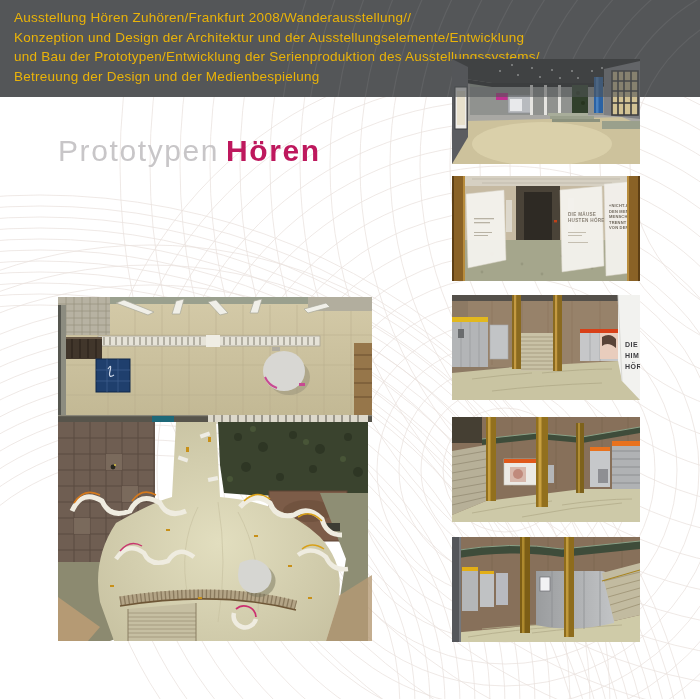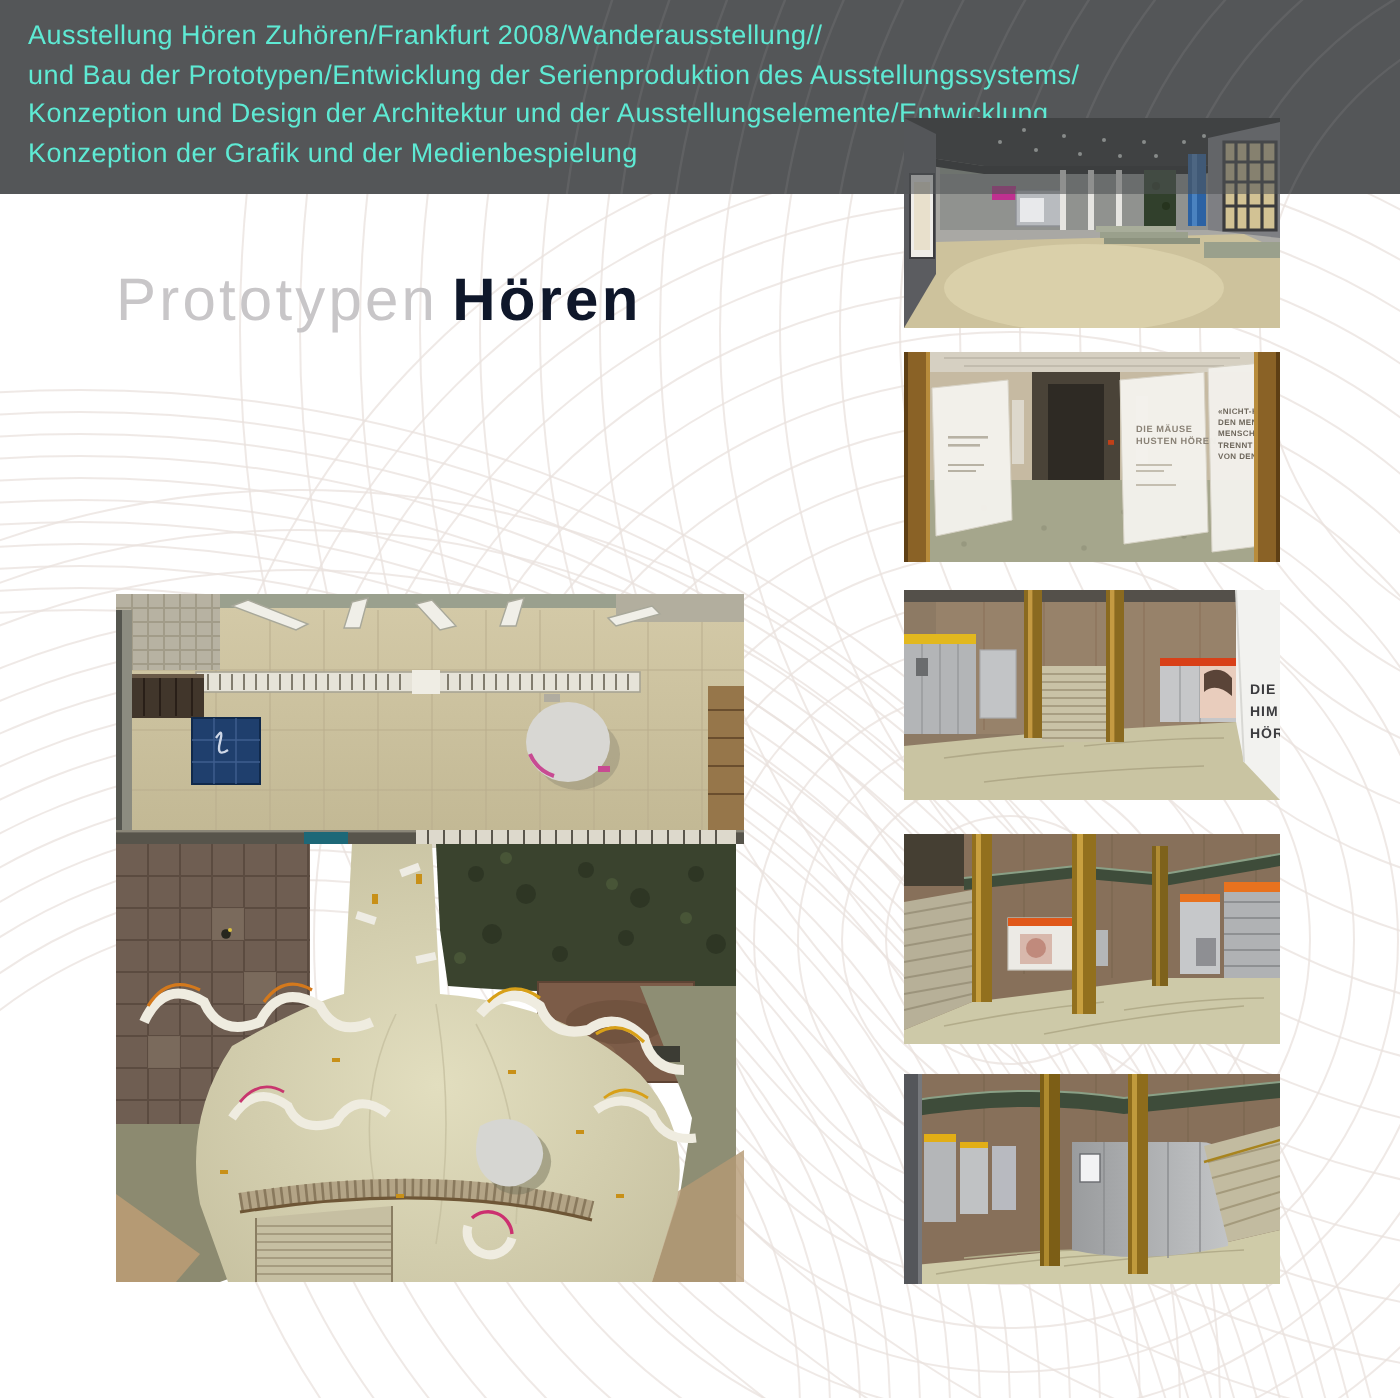--- a/index.html
+++ b/index.html
@@ -1,26 +1,26 @@
 <!DOCTYPE html>
 <html><head>
 <meta charset="utf-8">
 <style>
   html,body{margin:0;padding:0;background:#fff;}
   .page{position:relative;width:700px;height:699px;background:#ffffff;overflow:hidden;
         font-family:"Liberation Sans",sans-serif;}
   .bg-arcs{position:absolute;left:0;top:0;width:700px;height:699px;z-index:0;}
   .site-header{position:absolute;left:0;top:0;width:700px;height:97px;background:#545658;z-index:1;overflow:hidden;}
   .header-arcs{position:absolute;left:0;top:0;width:700px;height:97px;}
-  .header-text{position:absolute;left:14px;top:8px;color:#5eead4;font-size:13.5px;
+  .header-text{position:absolute;left:14px;top:8px;color:#eab308;font-size:13.5px;
                line-height:19.5px;letter-spacing:.25px;font-weight:400;}
   .header-text div{white-space:nowrap;}
   .page-title{position:absolute;left:58px;top:134px;z-index:1;margin:0;font-size:30px;
               letter-spacing:1.6px;font-weight:400;color:#c8c6c8;}
-  .page-title .title-bold{font-weight:700;color:#0f172a;margin-left:7px;}
+  .page-title .title-bold{font-weight:700;color:#be185d;margin-left:7px;}
   figure{margin:0;padding:0;}
   .main-image{position:absolute;left:58px;top:297px;width:314px;height:344px;z-index:2;}
   .thumb{position:absolute;left:452px;width:188px;height:105px;z-index:2;}
   .t1{top:59px;} .t2{top:176px;} .t3{top:295px;} .t4{top:417px;} .t5{top:537px;}
   .thumb svg,.main-image svg{display:block;width:100%;height:100%;}
   .header-shade{position:absolute;left:0;top:0;width:100%;height:38px;
                 background:rgba(80,82,84,.58);pointer-events:none;}
 </style>
 </head>
 <body>
@@ -111,23 +111,23 @@
         <circle cx="795" cy="165" r="354"></circle>
         <circle cx="795" cy="165" r="381"></circle>
       <circle cx="795" cy="165" r="408"></circle>
         <circle cx="795" cy="165" r="435"></circle>
         <circle cx="795" cy="165" r="462"></circle>
       <circle cx="795" cy="165" r="489"></circle>
         <circle cx="795" cy="165" r="516"></circle>
     </svg>
     <div class="header-text">
       <div>Ausstellung Hören Zuhören/Frankfurt 2008/Wanderausstellung//</div>
+      <div>Konzeption und Design der Architektur und der Ausstellungselemente/Entwicklung</div>
       <div>und Bau der Prototypen/Entwicklung der Serienproduktion des Ausstellungssystems/</div>
-      <div>Konzeption und Design der Architektur und der Ausstellungselemente/Entwicklung</div>
-      <div>Konzeption der Grafik und der Medienbespielung</div>
+      <div>Betreuung der Design und der Medienbespielung</div>
     </div>
   </header>
 
   <h1 class="page-title"><span>Prototypen</span><span class="title-bold">Hören</span></h1>
 
   <figure class="main-image" title="Rendering Draufsicht: Ausstellungshalle mit Mittelgang, geschwungenen Ausstellungselementen, runden Tischen, blauem Becken und dunklem Fliesenbereich">
     <svg viewBox="0 0 314 344" preserveAspectRatio="none">
       <defs>
         <linearGradient id="gUp" x1="0" y1="0" x2="0" y2="1">
           <stop offset="0" stop-color="#d4caa8"></stop>

